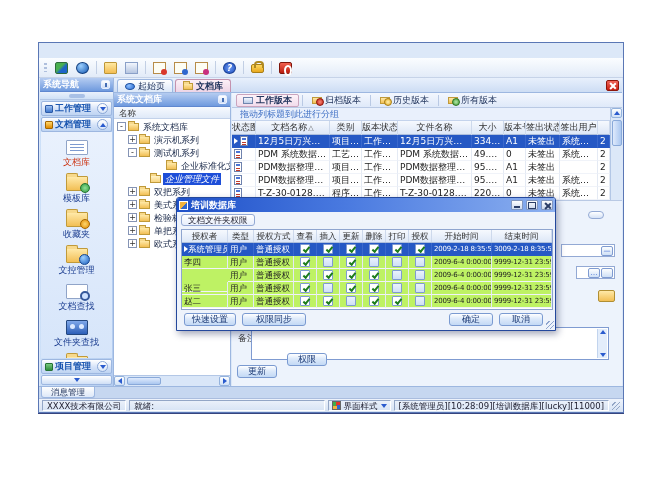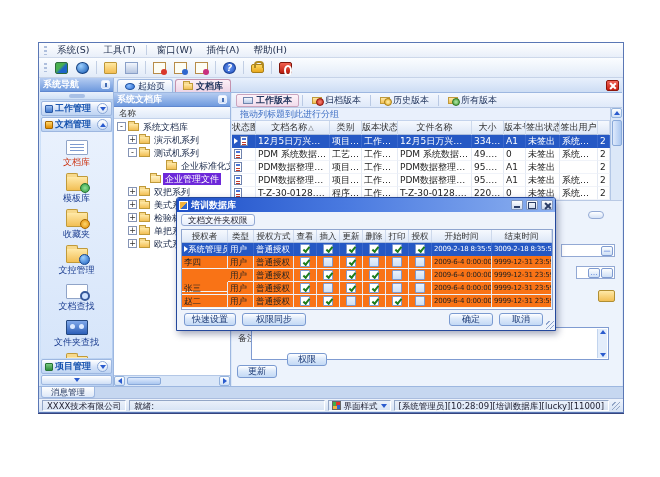--- a/index.html
+++ b/index.html
@@ -117,21 +117,21 @@
   .trow{height:13px;display:flex;align-items:center;gap:2px;white-space:nowrap;}
   .exp{width:9px;height:9px;flex:0 0 9px;border:1px solid #8594b5;background:#fff;color:#333;font-size:8px;line-height:7px;
        text-align:center;}
   .exp.spacer{border:none;background:transparent;}
   .tfolder{width:11px;height:8px;flex:0 0 11px;position:relative;background:linear-gradient(#ffe9a8,#f2bf55);
            border:1px solid #c09a3a;}
   .tfolder::before{content:"";position:absolute;left:-1px;top:-3px;width:5px;height:2px;background:#f7d98c;
                    border:1px solid #c09a3a;border-bottom:none;}
   .tfolder.open{background:linear-gradient(#fff3c8,#f8d47e);}
   .tlabel{font-size:9px;color:#1b2a4a;padding:0 2px;line-height:12px;overflow:hidden;}
-  .tlabel.sel{background:#6d28d9;color:#fff;}
+  .tlabel.sel{background:#1d4ed8;color:#fff;font-style:italic;}
   .tree-hscroll{height:11px;flex:0 0 11px;background:#d9e6f8;border-top:1px solid #b3c7e6;display:flex;align-items:center;}
   .sbtn{width:11px;height:10px;background:linear-gradient(#fdfefe,#cfe0f6);border:1px solid #93b2dd;border-radius:2px;
         display:flex;align-items:center;justify-content:center;}
   .hthumb{width:34px;height:8px;margin-left:2px;background:linear-gradient(#dfeafc,#aac7f0);border:1px solid #89a9d9;border-radius:2px;}
   .tree-hscroll .right{margin-left:auto;}
 
   
   .main{position:absolute;left:193px;top:50px;right:1px;bottom:26px;background:#e8f0fb;overflow:hidden;}
   .vtabs{position:absolute;left:0;top:0;right:0;height:15px;background:linear-gradient(#f3f7fe,#dfe9f9);
          border-bottom:1px solid #b9c9e4;display:flex;align-items:center;padding-left:4px;}
@@ -198,21 +198,21 @@
   .g-min::after{content:"";width:6px;height:2px;background:#2b3d66;margin-top:4px;}
   .g-max::after{content:"";width:6px;height:5px;border:1.5px solid #2b3d66;}
   .g-x::before,.g-x::after{content:"";position:absolute;left:5px;top:1px;width:1.5px;height:8px;background:#2b3d66;}
   .g-x::before{transform:rotate(45deg);} .g-x::after{transform:rotate(-45deg);}
   .dlg-tab{position:absolute;left:4px;top:16px;height:12px;padding:0 6px;background:linear-gradient(#ffffff,#e7eefb);
            border:1px solid #93a9d4;border-radius:3px;font-size:8.5px;color:#223;line-height:10px;}
   .dlg-table{position:absolute;left:4px;top:31px;width:372px;height:81px;background:#fff;border:1px solid #8fa5cf;overflow:hidden;}
   .dth{display:flex;background:linear-gradient(#f6f9fe,#dde7f7);border-bottom:1px solid #aebfdc;height:13px;}
   .dthc{font-size:8.5px;color:#333;text-align:center;line-height:12px;border-right:1px solid #cdd9ec;overflow:hidden;
         white-space:nowrap;flex:0 0 auto;}
-  .dtr{display:flex;height:13px;background:#f97316;}
+  .dtr{display:flex;height:13px;background:#bef264;}
   .dtr.sel{background:#2558c4;color:#fff;}
   .dtd{font-size:8.5px;line-height:12px;padding:0 2px;border-right:1px solid #e4eaf4;border-bottom:1px solid #f0f3f9;
        overflow:hidden;white-space:nowrap;flex:0 0 auto;display:flex;align-items:center;}
   .dtr.sel .dtd{border-right-color:#3a68cc;border-bottom-color:#2558c4;}
   .dtd.date{font-size:7px;letter-spacing:-0.2px;}
   .cbcell{justify-content:center;}
   .cb{width:10px;height:10px;border:1px solid #7f9bd1;background:linear-gradient(#eaf2fc,#cfe0f5);position:relative;border-radius:1px;}
   .cb.on{background:#fff;}
   .cb.on::after{content:"";position:absolute;left:2px;top:2px;width:5px;height:2px;border-left:2px solid #1c7d1c;
                 border-bottom:2px solid #1c7d1c;transform:rotate(-50deg);}
@@ -236,31 +236,20 @@
   .style-icon{width:9px;height:9px;background:conic-gradient(#e3342a 0 25%,#2f67cf 0 50%,#f2b23c 0 75%,#3fae49 0 100%);
               border:1px solid #666;}
   .sgrip{width:8px;height:8px;background:repeating-linear-gradient(135deg,transparent 0 2px,#93a6c6 2px 3px);}
 </style>
 </head>
 <body>
 
 <div class="canvas">
   <div class="app">
 
-    <div class="menubar">
-      <span class="grip"></span>
-      <span style="display:flex;align-items:center;">
-          <span class="mi">系统(S)</span>
-          <span class="mi">工具(T)</span>
-          <span class="msep"></span>
-          <span class="mi">窗口(W)</span>
-          <span class="mi">插件(A)</span>
-          <span class="mi">帮助(H)</span>
-        </span>
-    </div>
 
     <div class="toolbar">
       <span class="grip"></span>
       <span style="display:flex;align-items:center;gap:2px;">
           <span class="tbtn">
             <i class="ticon connection-icon"></i>
           </span>
           <span class="tbtn">
             <i class="ticon web-icon"></i>
           </span>

